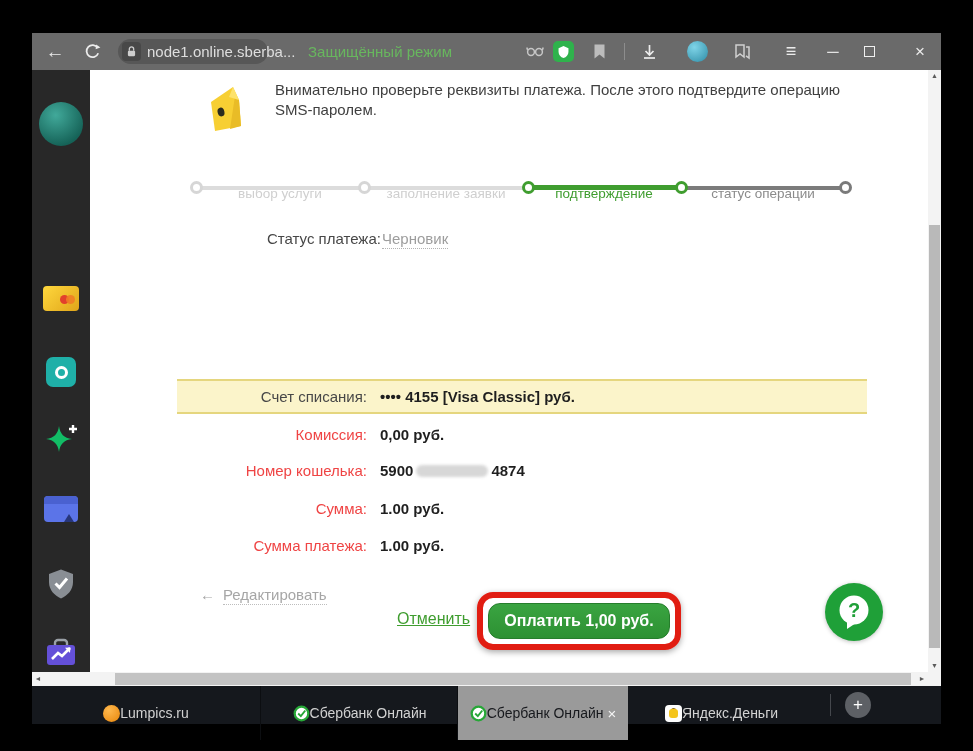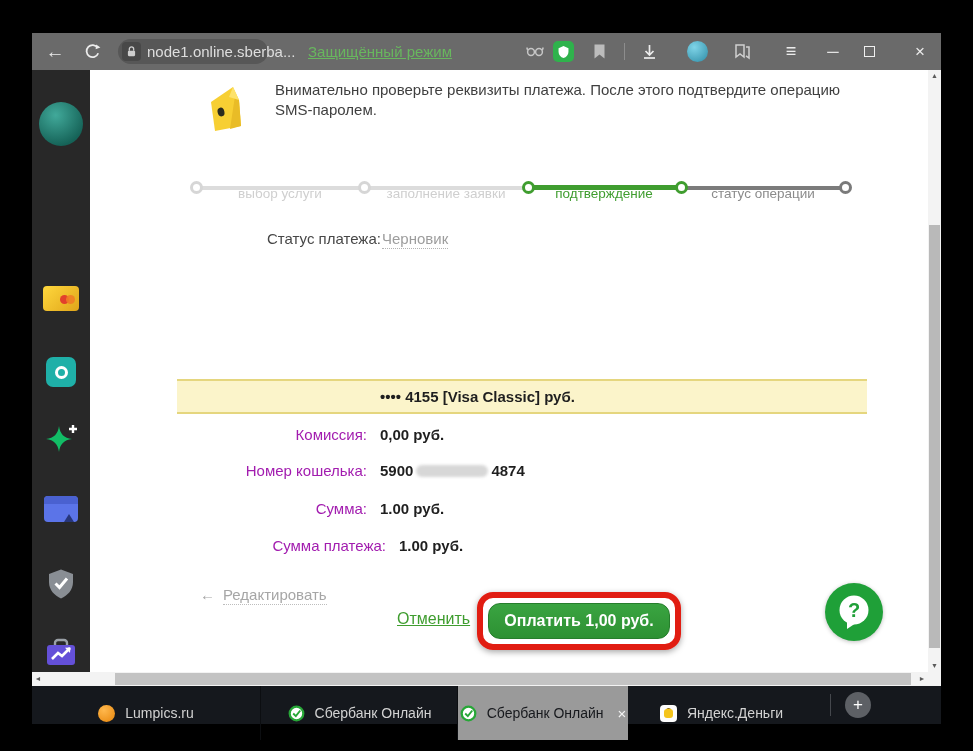--- a/index.html
+++ b/index.html
@@ -10,21 +10,21 @@
   
   .topbar { position:absolute; left:32px; top:33px; width:909px; height:37px; background:#6a6a6a; }
   .tb-glyph { position:absolute; top:0; height:37px; line-height:37px; text-align:center; color:#ececec; cursor:default; }
   .back { left:8px; width:30px; font-size:19px; }
   .reload-svg { position:absolute; left:52px; top:10px; }
   .url-pill { position:absolute; left:86px; top:6px; width:150px; height:25px; border-radius:13px;
               background:#575757; display:flex; align-items:center; padding-left:4px; }
   .lock-badge { width:19px; height:19px; border-radius:4px; background:#484848; display:flex;
                 align-items:center; justify-content:center; margin-right:6px; flex:0 0 auto; }
   .url-text { color:#dedede; font-size:15px; white-space:nowrap; }
-  .secure { position:absolute; left:276px; top:0; height:37px; line-height:37px; color:#68b75e; font-size:15px;text-decoration:underline; }
+  .secure { position:absolute; left:276px; top:0; height:37px; line-height:37px; color:#68b75e; font-size:15px; }
   .ico { position:absolute; top:10px; }
   .protect-badge { position:absolute; left:521px; top:8px; width:21px; height:21px; border-radius:5px;
                    background:#2fb24c; display:flex; align-items:center; justify-content:center; }
   .tb-divider { position:absolute; left:592px; top:10px; width:1px; height:17px; background:#8d8d8d; }
   .tb-avatar { position:absolute; left:655px; top:8px; width:21px; height:21px; border-radius:50%;
                background:radial-gradient(circle at 35% 30%, #7fd4e8, #2e8ca6); }
   .menu { left:744px; width:30px; font-size:18px; }
   .minb { left:786px; width:30px; }
   .maxbox { position:absolute; left:832px; top:13px; width:11px; height:11px; border:1.5px solid #f0f0f0; }
   .closeb { left:872px; width:32px; font-size:17px; }
@@ -78,23 +78,23 @@
   .reqbox-chevron { position:absolute; left:50%; transform:translateX(-50%); bottom:12px; }
 
   .yellow-row { position:absolute; left:87px; top:309px; width:690px; height:35px; background:#fbf4ca;
                 border-top:2px solid #e5d67e; border-bottom:2px solid #e5d67e; }
   .yellow-row .lbl { position:absolute; left:0; width:190px; top:0; height:31px; line-height:31px;
                      text-align:right; font-size:15px; color:#474747; }
   .yellow-row .val { position:absolute; left:203px; top:0; height:31px; line-height:31px;
                      font-size:15px; font-weight:bold; color:#1f1f1f; }
 
   .frow { position:absolute; left:0; width:838px; height:18px; }
-  .frow .lbl { position:absolute; left:0; width:277px; text-align:right; font-size:15px; color:#a21caf; }
+  .frow .lbl { position:absolute; left:0; width:277px; text-align:right; font-size:15px; color:#ef4444; }
   .frow .val { position:absolute; left:290px; font-size:15px; font-weight:bold; color:#1f1f1f; white-space:nowrap; }
-  .r-fee { top:356px; } .r-wallet { top:392px; } .r-amount { top:430px; } .r-total { top:467px;margin-left:19px; }
+  .r-fee { top:356px; } .r-wallet { top:392px; } .r-amount { top:430px; } .r-total { top:467px; }
   .blur-chip { display:inline-block; width:72px; height:12px; border-radius:6px; background:#d7d7d7;
                filter:blur(1.5px); vertical-align:-1px; margin:0 3px; }
 
   .edit-link { position:absolute; left:110px; top:516px; font-size:15px; color:#a6a6a6; cursor:pointer; }
   .edit-link .txt { border-bottom:1px dotted #bdbdbd; padding-bottom:1px; margin-left:8px; }
   .cancel-link { position:absolute; left:307px; top:540px; font-size:16px; color:#3f9d2f;
                  text-decoration:underline; cursor:pointer; }
 
   .red-outline { position:absolute; left:387px; top:522px; width:204px; height:58px;
                  border:6px solid #e11d12; border-radius:16px; box-shadow:0 2px 6px rgba(0,0,0,.35); }
@@ -109,21 +109,21 @@
   .vscroll { position:absolute; left:928px; top:70px; width:13px; height:602px; background:#f3f3f3; }
   .vthumb { position:absolute; left:1px; width:11px; top:155px; height:423px; background:#b9b9b9; }
   .varr { position:absolute; left:0; width:13px; height:12px; font-size:7px; color:#5a5a5a; text-align:center; line-height:12px; }
   .hscroll { position:absolute; left:32px; top:672px; width:909px; height:14px; background:#f3f3f3; }
   .hthumb { position:absolute; top:1px; height:12px; left:83px; width:796px; background:#c3c3c3; }
   .harr { position:absolute; top:0; width:12px; height:14px; font-size:7px; color:#5a5a5a; text-align:center; line-height:14px; }
 
   
   .tabbar { position:absolute; left:32px; top:686px; width:909px; height:38px; background:#15181d; }
   .tab { position:absolute; top:0; height:54px; display:flex; align-items:center; justify-content:center;
-         gap:10px; cursor:pointer; }
+         cursor:pointer; }
   .tab .title { font-size:14px; color:#d2d2d2; white-space:nowrap; }
   .tab.active { background:#9a9a9a; }
   .tab.active .title { color:#17191d; }
   .t1 { left:0; width:229px; border-right:1px solid #0c0e11; }
   .t2 { left:230px; width:196px; border-right:1px solid #0c0e11; }
   .t3 { left:426px; width:170px; }
   .t4 { left:597px; width:185px; }
   .tab-close { color:#f5f5f5; font-size:15px; margin-left:4px; }
   .fav { width:17px; height:17px; flex:0 0 auto; }
   .fav-lumpics { border-radius:50%; background:radial-gradient(circle at 35% 30%, #ffb84d, #e8860b); }
@@ -256,20 +256,21 @@
       <span class="node n-cur" style="left:432px"></span>
       <span class="node n-cur" style="left:585px"></span>
       <span class="node n-fut" style="left:749px"></span>
     </div>
 
     <span class="status-label">Статус платежа:</span>
     <span class="status-value">Черновик</span>
 
 
     <div class="yellow-row">
+      <span class="lbl">Счет списания:</span>
       <span class="val">•••• 4155  [Visa Classic]  руб.</span>
     </div>
 
     <div class="frow r-fee">
       <span class="lbl">Комиссия:</span>
       <span class="val">0,00 руб.</span>
     </div>
     <div class="frow r-wallet">
       <span class="lbl">Номер кошелька:</span>
       <span class="val"><span>5900</span><span class="blur-chip"></span><span>4874</span></span>

